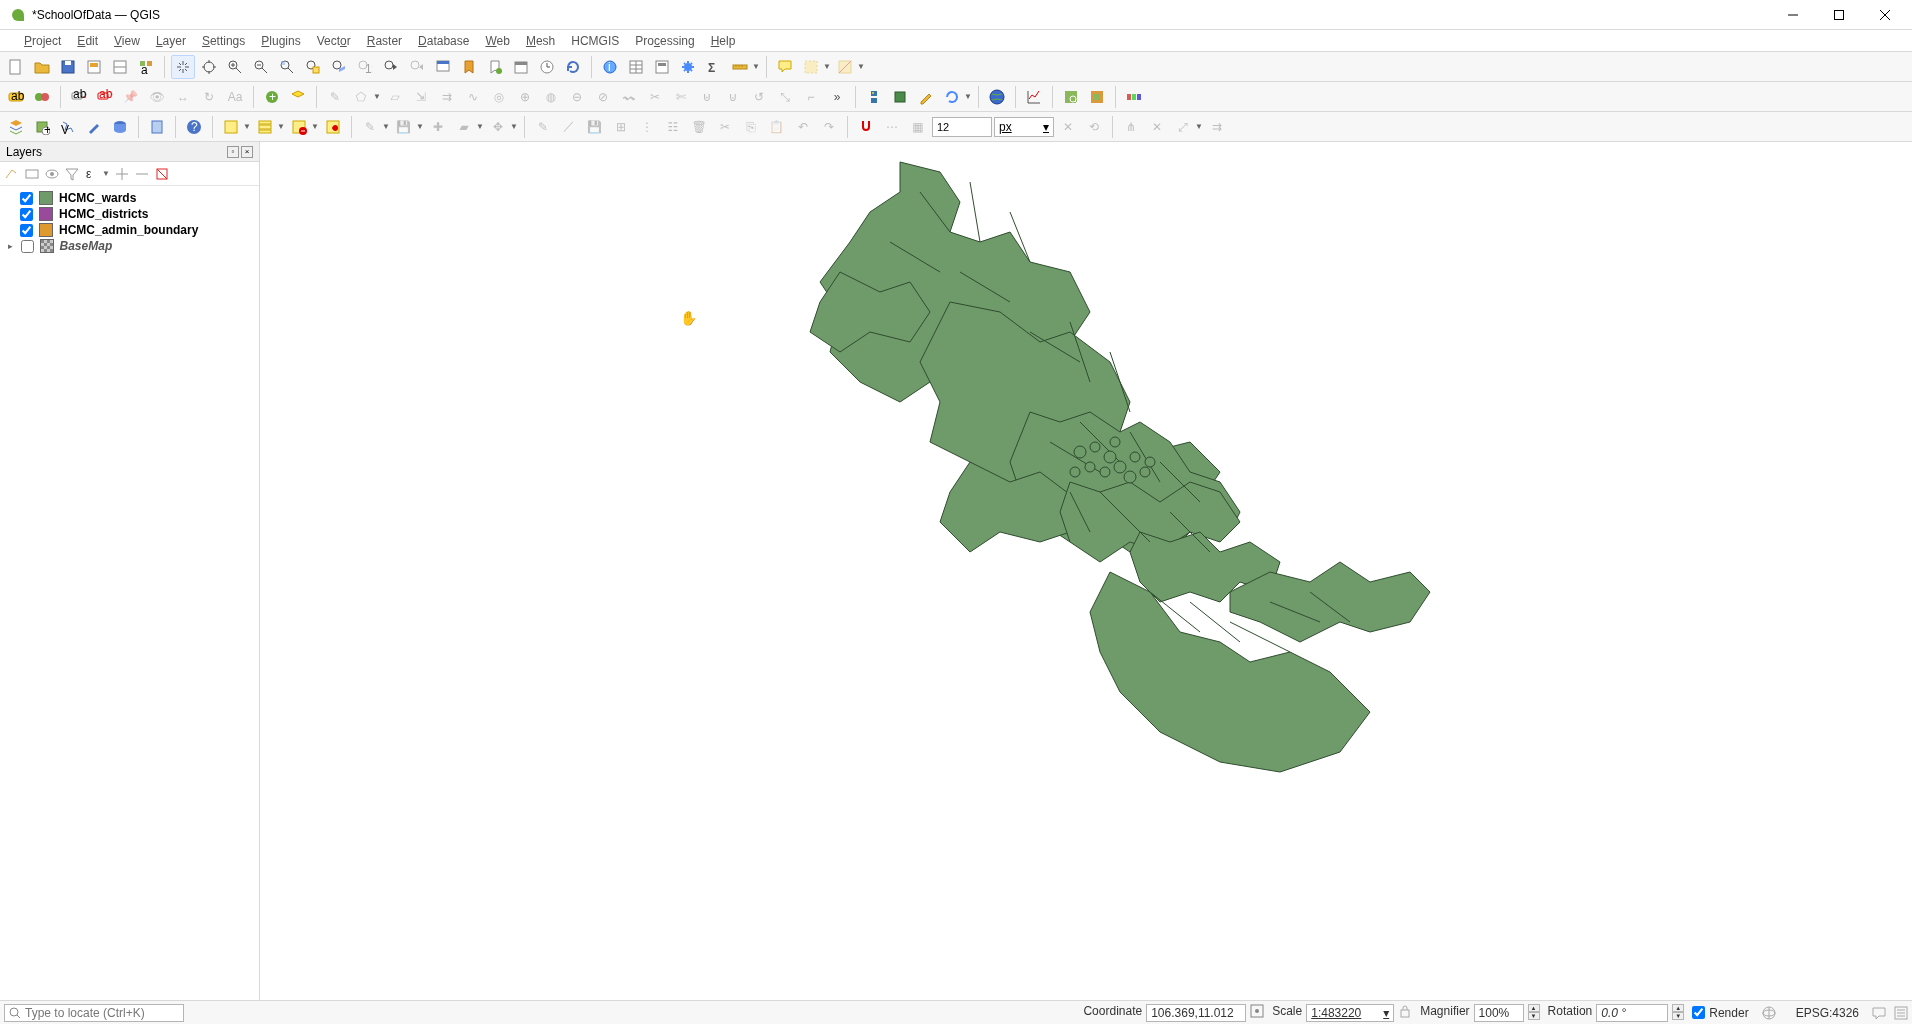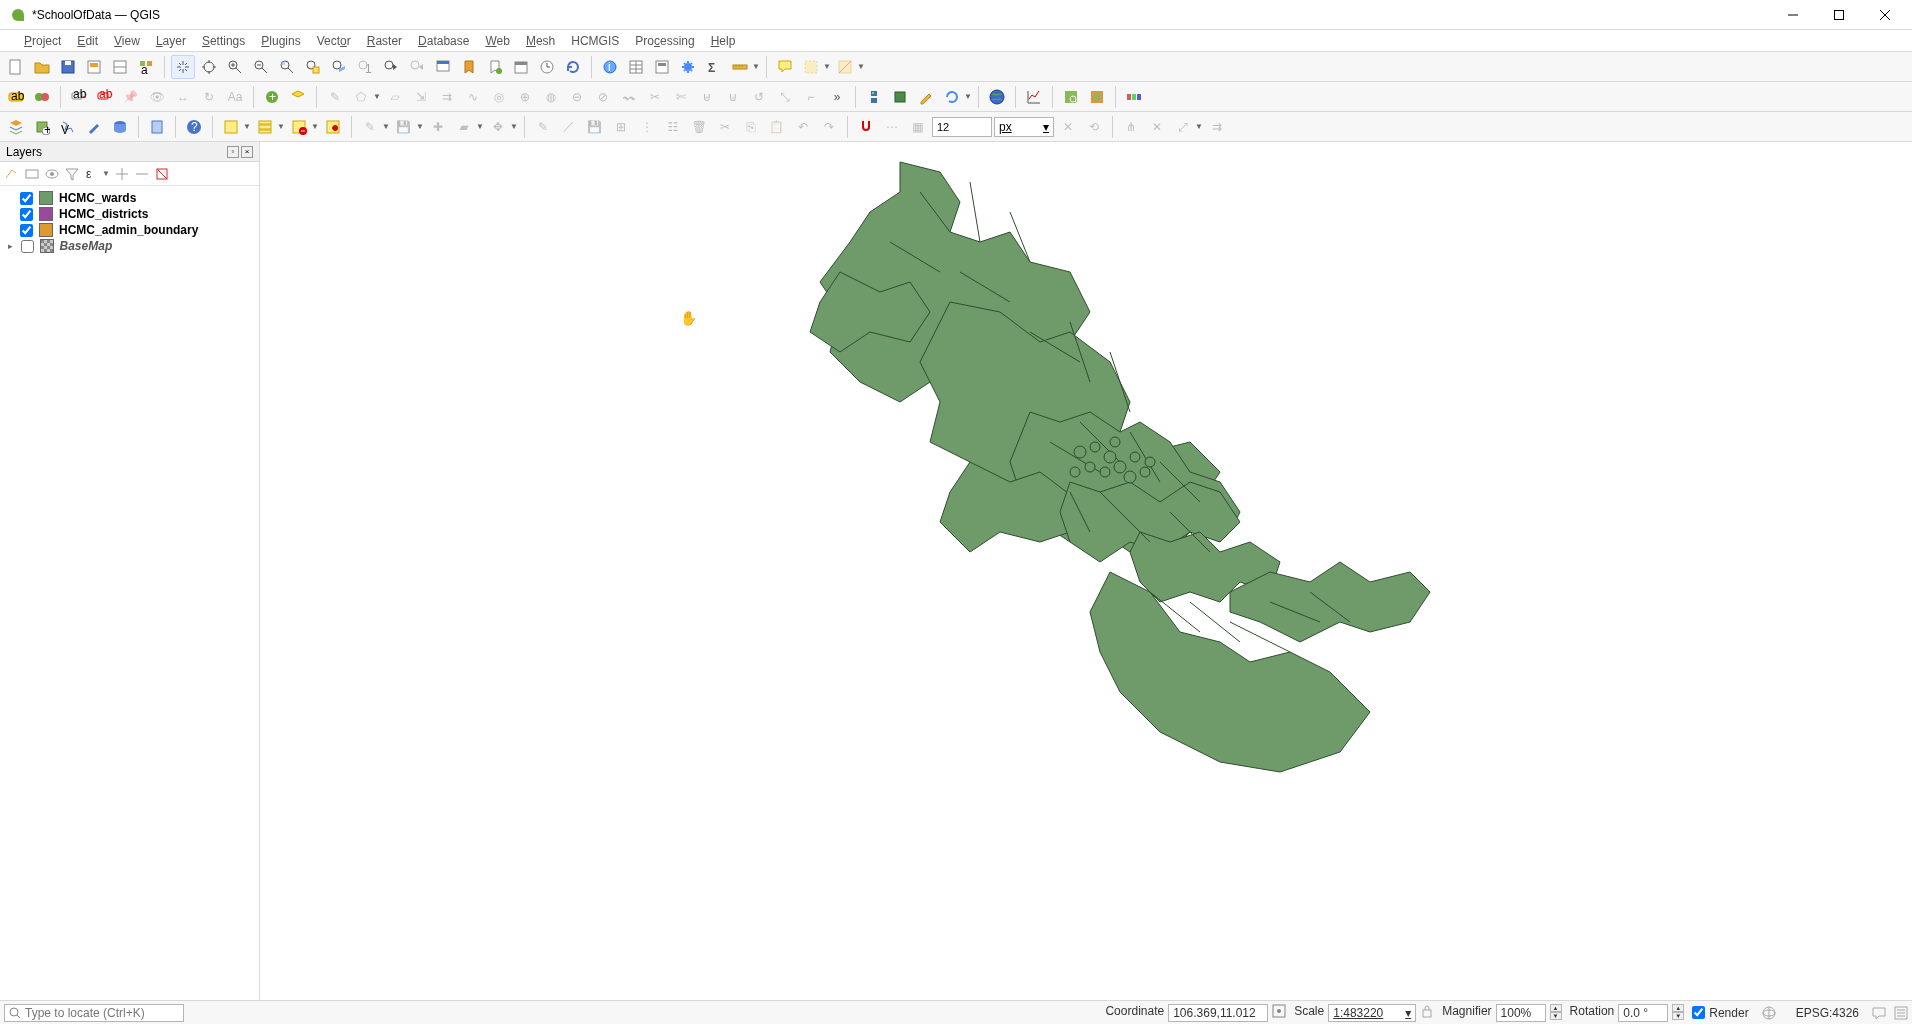--- a/index.html
+++ b/index.html
@@ -702,21 +702,21 @@
     <div class="fld" style="width:50px;">
         <span>100%</span>
       </div>
     <div class="spin-btns">
         <span>▲</span>
         <span>▼</span>
       </div>
   </div>
   <div class="status-field">
     <span>Rotation</span>
-    <div class="fld" style="width:50px;">
+    <div class="fld" style="width:72px;font-style:italic;">
         <span>0.0 °</span>
       </div>
     <div class="spin-btns">
         <span>▲</span>
         <span>▼</span>
       </div>
   </div>
   <div class="status-field">
     <input type="checkbox" checked="" style="">
     <span>Render</span>

